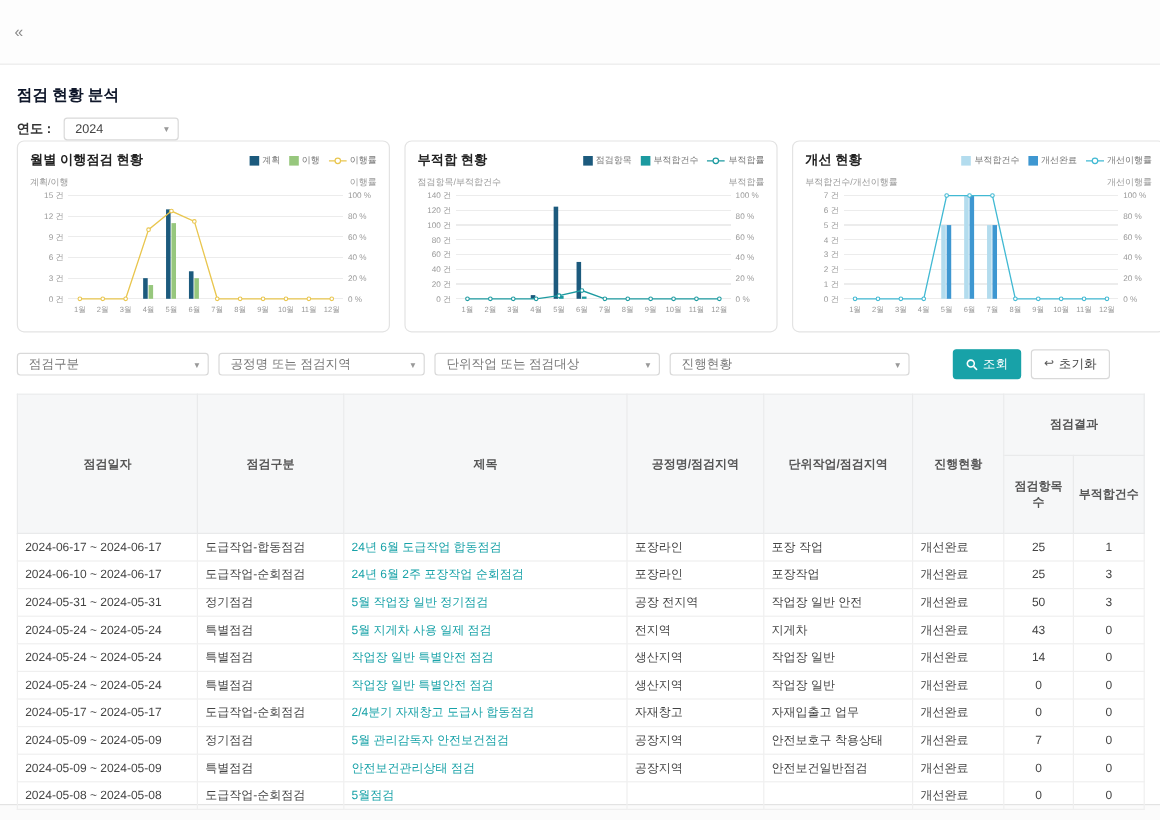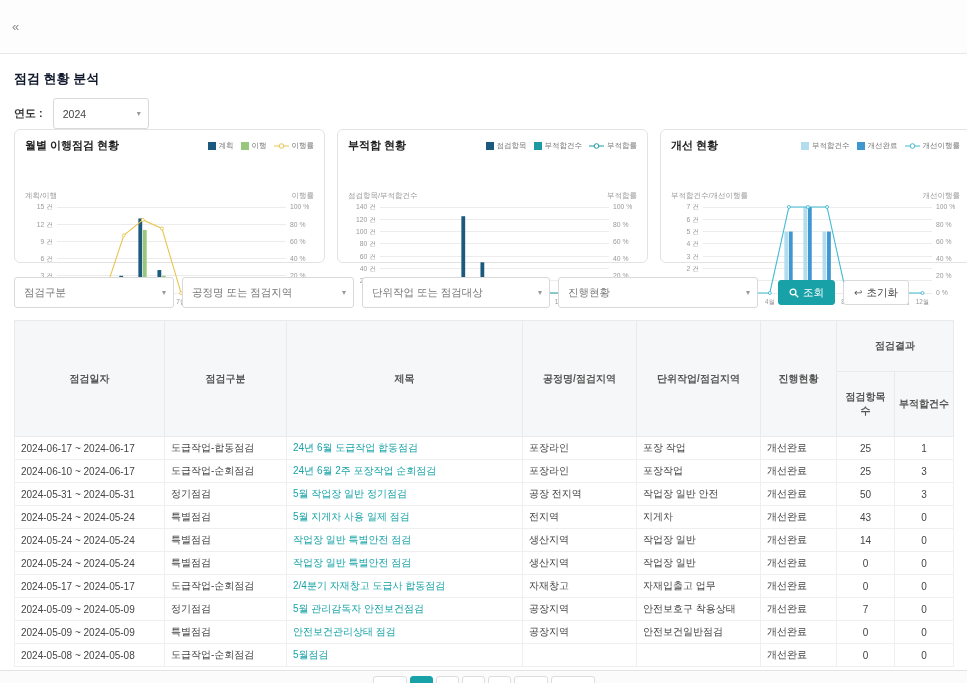--- a/index.html
+++ b/index.html
@@ -10,47 +10,47 @@
     display:flex; align-items:center; padding:0 12px; }
   .collapse-btn { background:none; border:none; font-size:13px; color:#8a8a8a; cursor:pointer; }
 
   .main { background:#fff; height:617px; border-bottom:1px solid #e3e3e3; padding:12px 14px 0 14px; }
 
   .section-title { font-size:13px; font-weight:bold; color:#0f172a; margin:4px 0 10px 0; }
 
   .year-row { display:flex; align-items:center; gap:10px; }
   .year-label { font-size:11px; font-weight:bold; color:#333; }
 
-  .select { position:relative; height:31px; border:1px solid #d9d9d9; border-radius:3px;
+  .select { position:relative; height:19px; border:1px solid #d9d9d9; border-radius:3px;
     background:#fff; font-size:10.5px; color:#777; display:flex; align-items:center;
     padding:0 22px 0 9px; cursor:pointer; }
   .select .arrow { position:absolute; right:7px; top:50%; transform:translateY(-52%);
     color:#999; font-size:8px; }
   .year-select { width:96px; color:#444; }
 
   .charts-row { display:flex; gap:12px; margin-bottom:14px; width:957px; }
-  .chart-card { flex:0 0 311px; width:311px; height:134px; border:1px solid #e3e3e3;
+  .chart-card { flex:0 0 311px; width:311px; height:160px; border:1px solid #e3e3e3;
     border-radius:6px; background:#fff; padding:8px 10px 4px 10px; }
   .chart-header { display:flex; justify-content:space-between; align-items:center;
     padding-bottom:5px; }
   .chart-title { font-size:11px; font-weight:bold; color:#222; white-space:nowrap; }
   .legend { display:flex; gap:7px; align-items:flex-end; white-space:nowrap; }
   .legend-item { display:inline-flex; align-items:center; gap:3px; font-size:7.5px; color:#777; }
   .legend-swatch { width:8px; height:8px; display:inline-block; }
   .axis-titles { display:flex; justify-content:space-between; font-size:7.5px;
-    color:#9a9a9a; padding:1px 0 2px 0;margin-top:32px; }
+    color:#9a9a9a; padding:1px 0 2px 0; }
   .chart-body { line-height:0; }
   .chart-body text { font-family:"Liberation Sans", sans-serif; }
 
   .filter-row { display:flex; align-items:center; gap:8px; margin-bottom:12px; }
   .w1{width:160px;} .w2{width:172px;} .w3{width:188px;} .w4{width:200px;}
   .btn { height:25px; border-radius:3px; font-size:10.5px; display:inline-flex;
     align-items:center; gap:4px; padding:0 10px; cursor:pointer;
     font-family:"Liberation Sans", sans-serif; }
-  .btn-search { background:#18a2a8; border:1px solid #18a2a8; color:#fff; margin-left:12px; }
+  .btn-search { background:#18a2a8; border:1px solid #18a2a8; color:#fff; margin-left:28px; }
   .btn-reset { background:#fff; border:1px solid #d9d9d9; color:#444; }
   .reset-icon { font-size:10px; color:#555; line-height:1; }
 
   table.grid { width:100%; border-collapse:collapse; table-layout:fixed; font-size:10px; }
   .grid th { background:#f6f7f8; border:1px solid #e9eaeb; color:#555; font-weight:600;
     padding:18px 4px; text-align:center; font-size:10px; height:21px; }
   .grid td { border:1px solid #efefef; padding:3px 6px; color:#444; height:23px;
     white-space:nowrap; overflow:hidden; text-overflow:ellipsis; }
   .grid td.center { text-align:center; }
   a.title-link { color:#18a2a8; text-decoration:none; cursor:pointer; }

